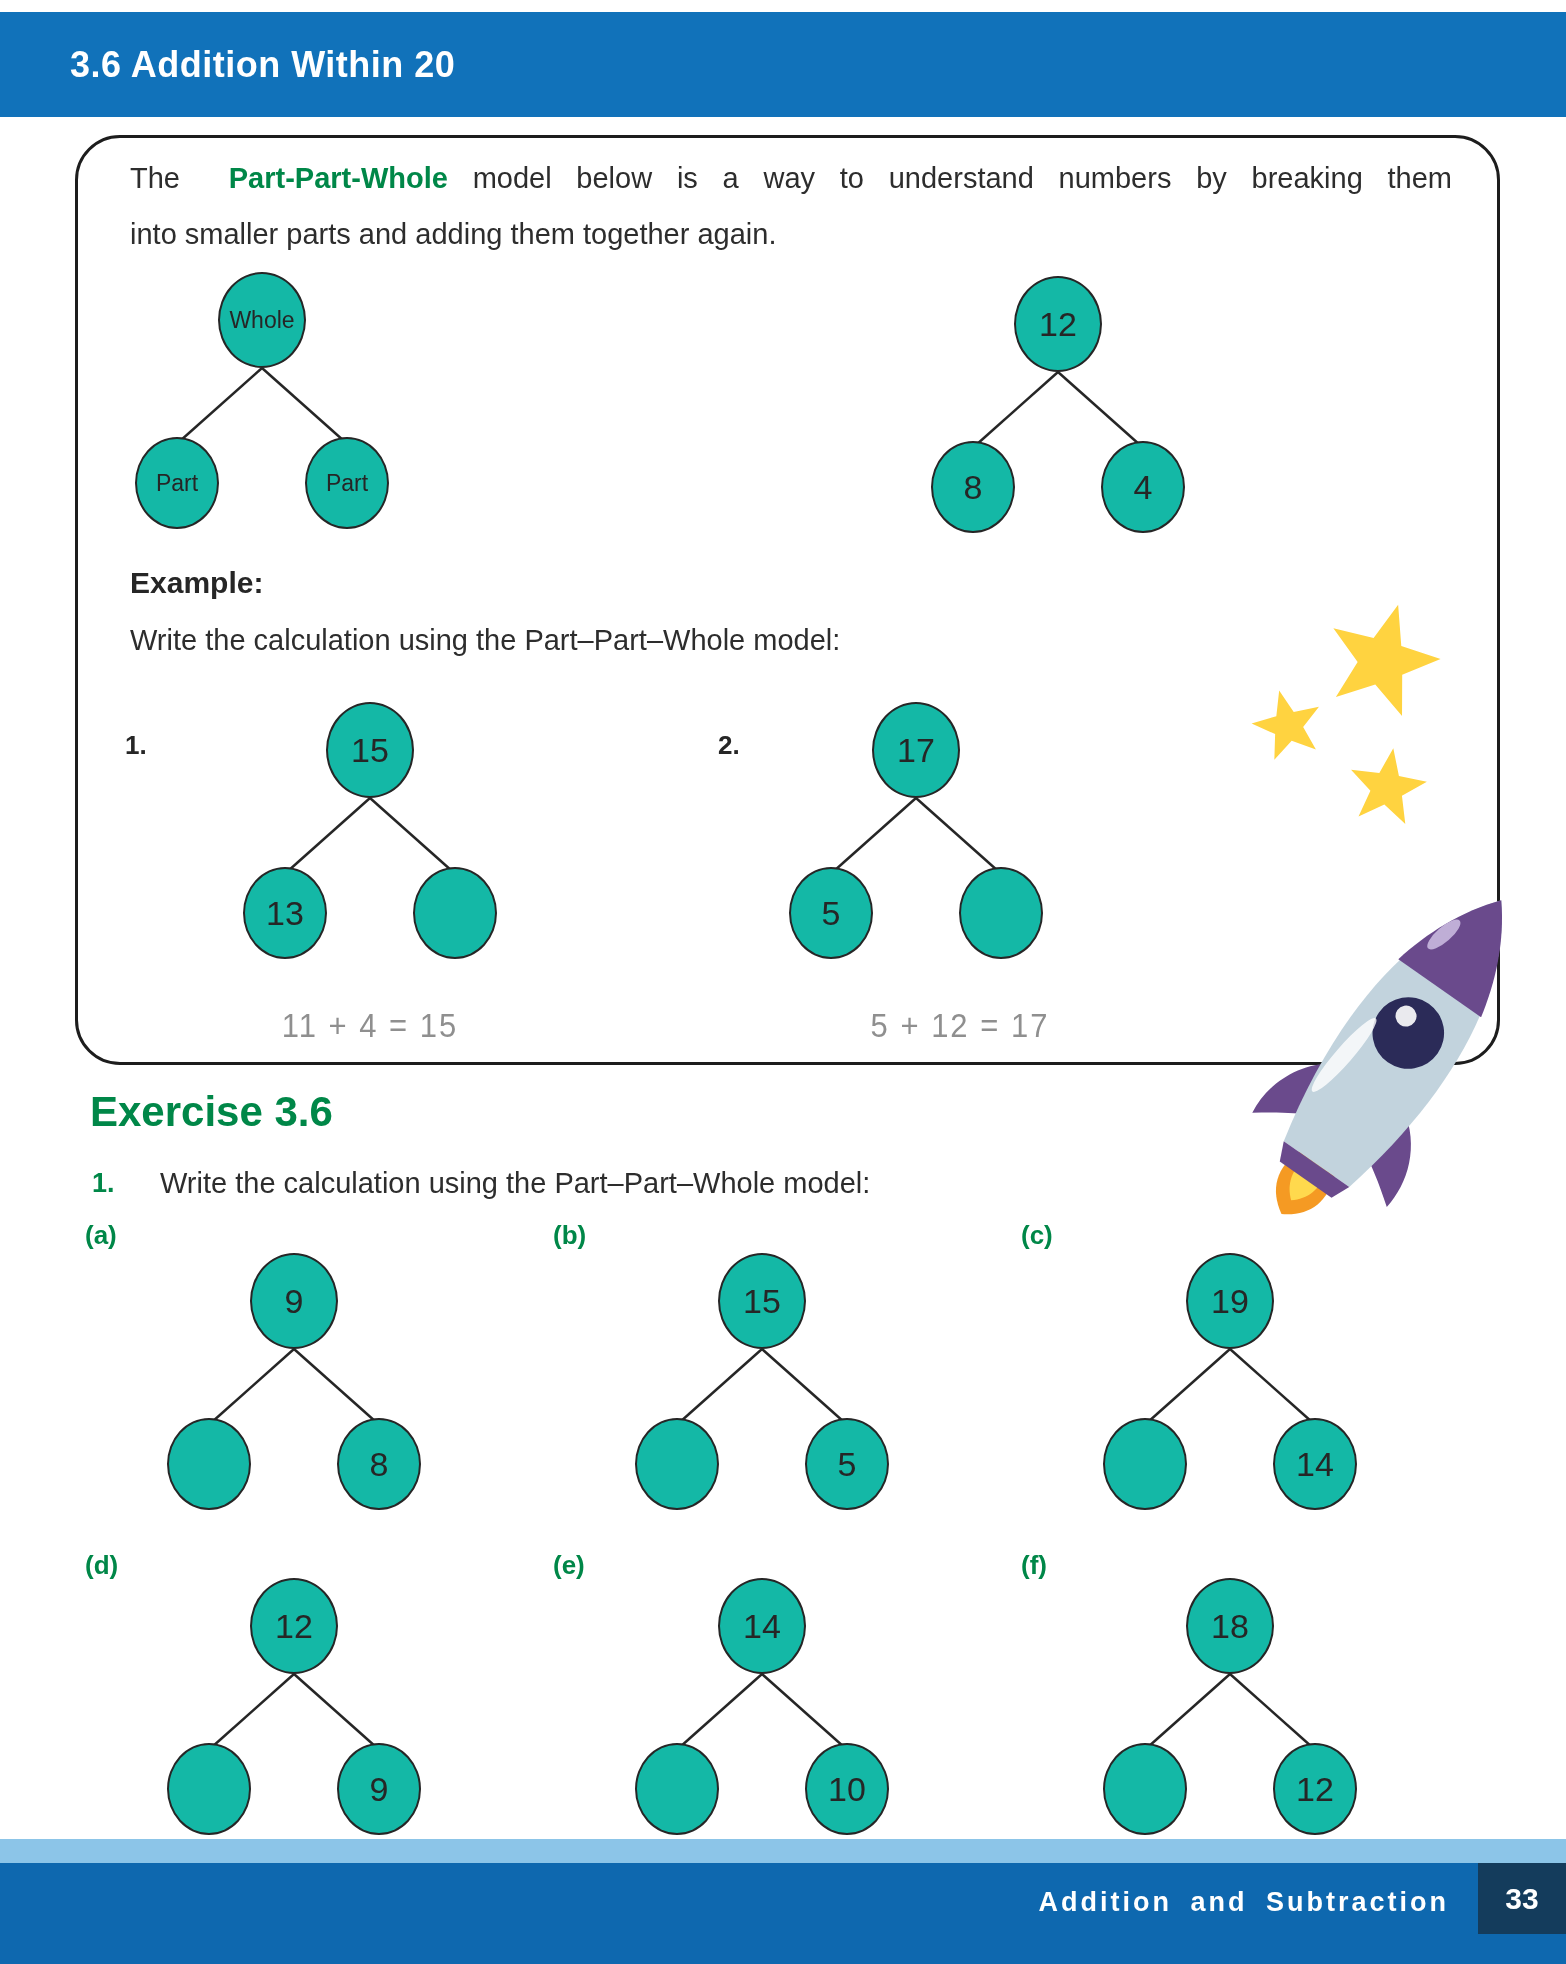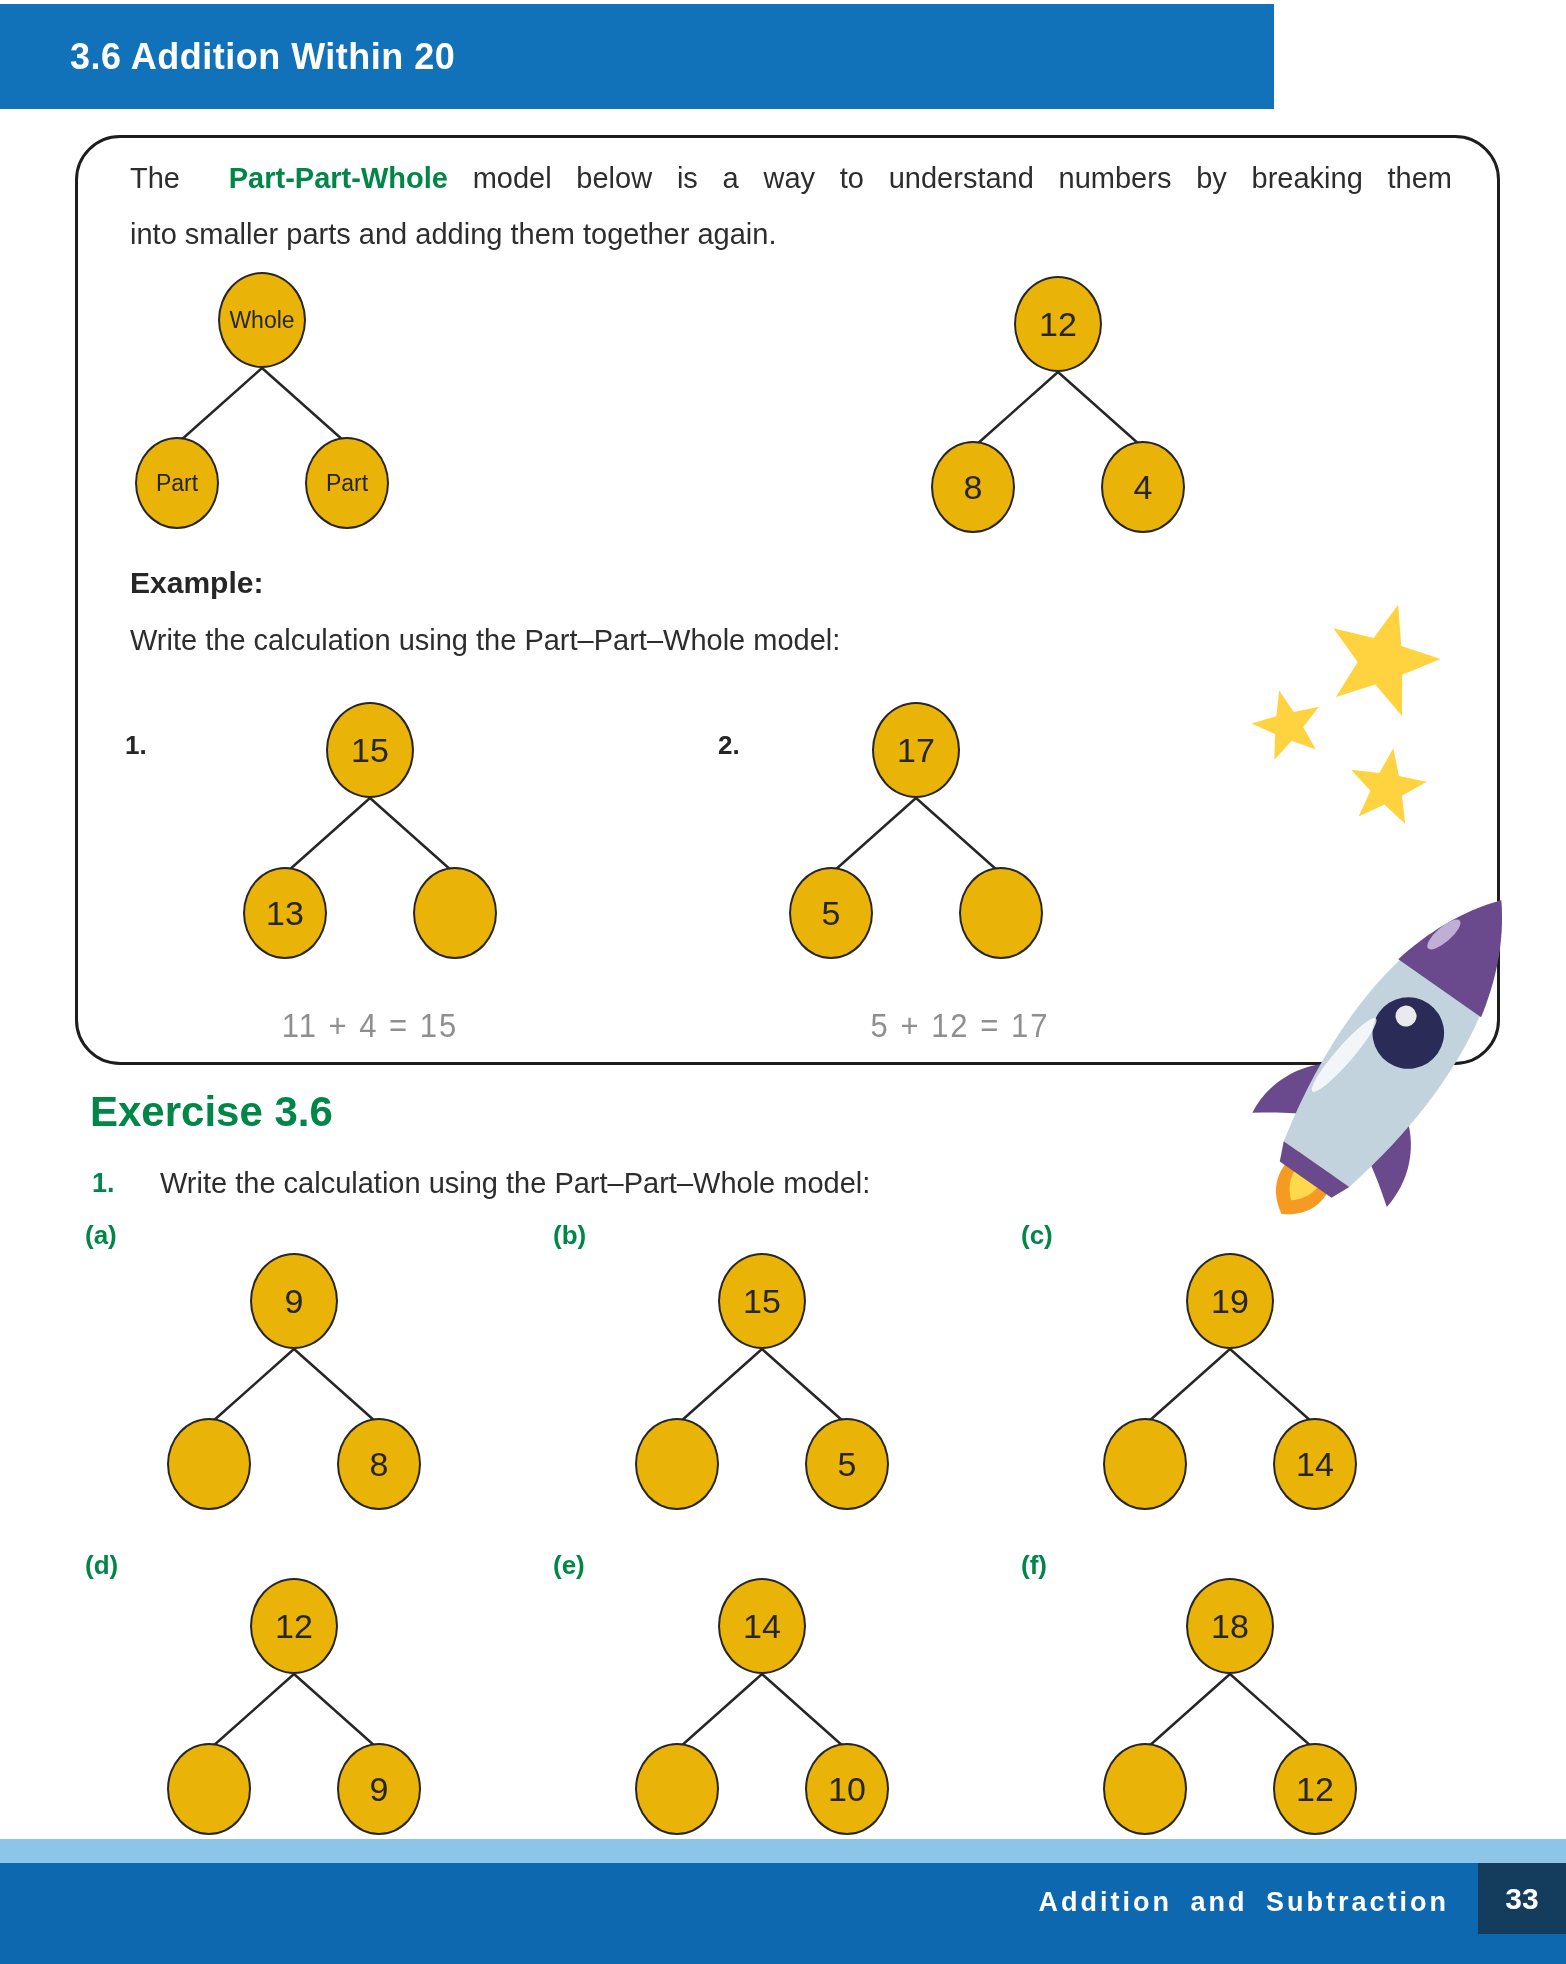--- a/index.html
+++ b/index.html
@@ -1,31 +1,31 @@
 <!DOCTYPE html>
 <html><head>
 <meta charset="utf-8">
 <style>
   html,body{margin:0;padding:0;background:#ffffff;}
   #page{
     position:relative;width:1566px;height:1964px;background:#ffffff;overflow:hidden;
     font-family:"Liberation Sans","DejaVu Sans",sans-serif;color:#2d2d2d;
   }
   
-  .header-bar{position:absolute;left:0;top:4px;width:1274px;height:105px;background:#1172ba;display:flex;align-items:center;}
+  .header-bar{position:absolute;left:0;top:12px;width:1566px;height:105px;background:#1172ba;display:flex;align-items:center;}
   .header-title{color:#ffffff;font-size:36px;font-weight:700;letter-spacing:.5px;margin-left:70px;}
   
   .intro-box{position:absolute;left:75px;top:135px;width:1425px;height:930px;border:3px solid #1d1d1d;border-radius:45px;background:#ffffff;box-sizing:border-box;}
   .para{position:absolute;left:130px;top:150px;width:1322px;font-size:29px;line-height:56px;color:#2d2d2d;}
   .para .l1{text-align:justify;text-align-last:justify;}
   .para .green-bold{color:#008748;font-weight:700;margin-left:24px;}
   
   .ppw-tree{position:absolute;width:300px;height:258px;}
   .ppw-tree svg.legs{position:absolute;left:0;top:0;z-index:1;}
-  .node{position:absolute;box-sizing:border-box;border:2.5px solid #262626;border-radius:50%;background:#eab308;display:flex;align-items:center;justify-content:center;z-index:2;}
+  .node{position:absolute;box-sizing:border-box;border:2.5px solid #262626;border-radius:50%;background:#14b8a6;display:flex;align-items:center;justify-content:center;z-index:2;}
   .node.top{left:106px;top:0;width:88px;height:96px;}
   .node.bl{left:23px;top:165px;width:84px;height:92px;}
   .node.br{left:193px;top:165px;width:84px;height:92px;}
   .node span{font-size:34px;color:#262626;}
   .node span.word{font-size:23px;}
   
   .sec-heading{position:absolute;font-size:30px;font-weight:700;color:#262626;}
   .sec-instruction{position:absolute;font-size:29px;color:#2d2d2d;}
   .item-label{position:absolute;font-size:26px;font-weight:700;color:#262626;}
   .answer{position:absolute;width:300px;text-align:center;font-size:31px;letter-spacing:2px;color:#8f8f8f;transform:scaleY(1.06);}

